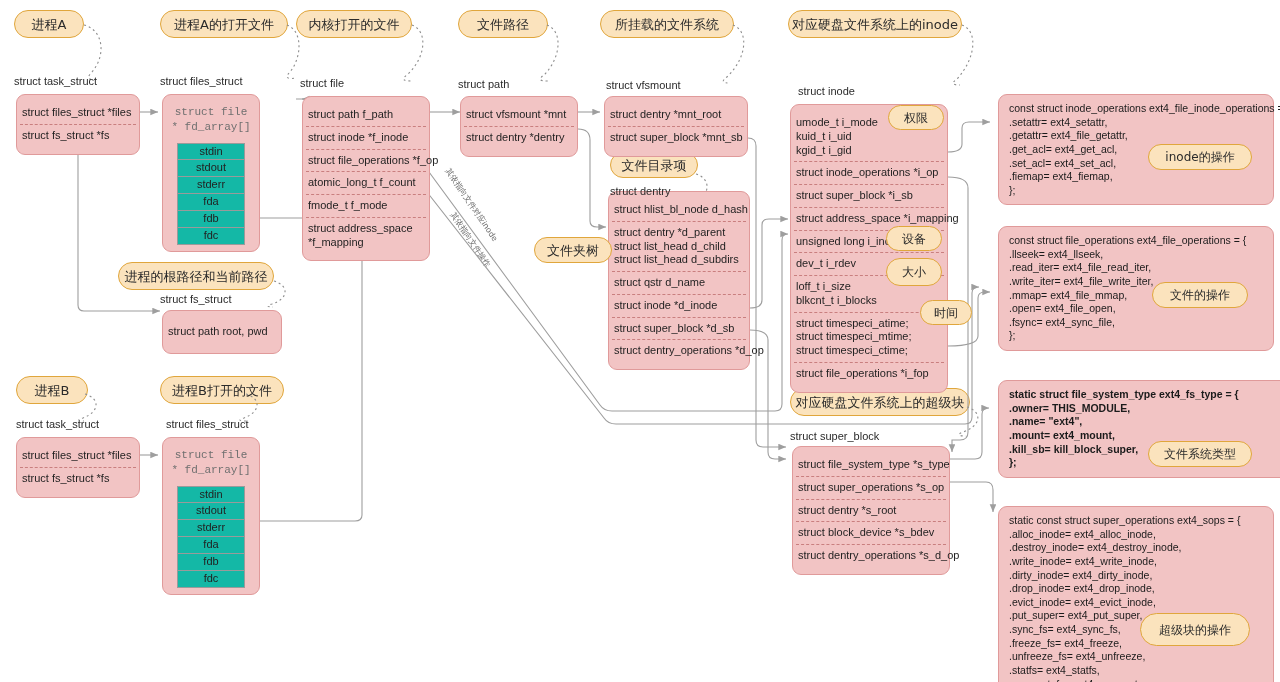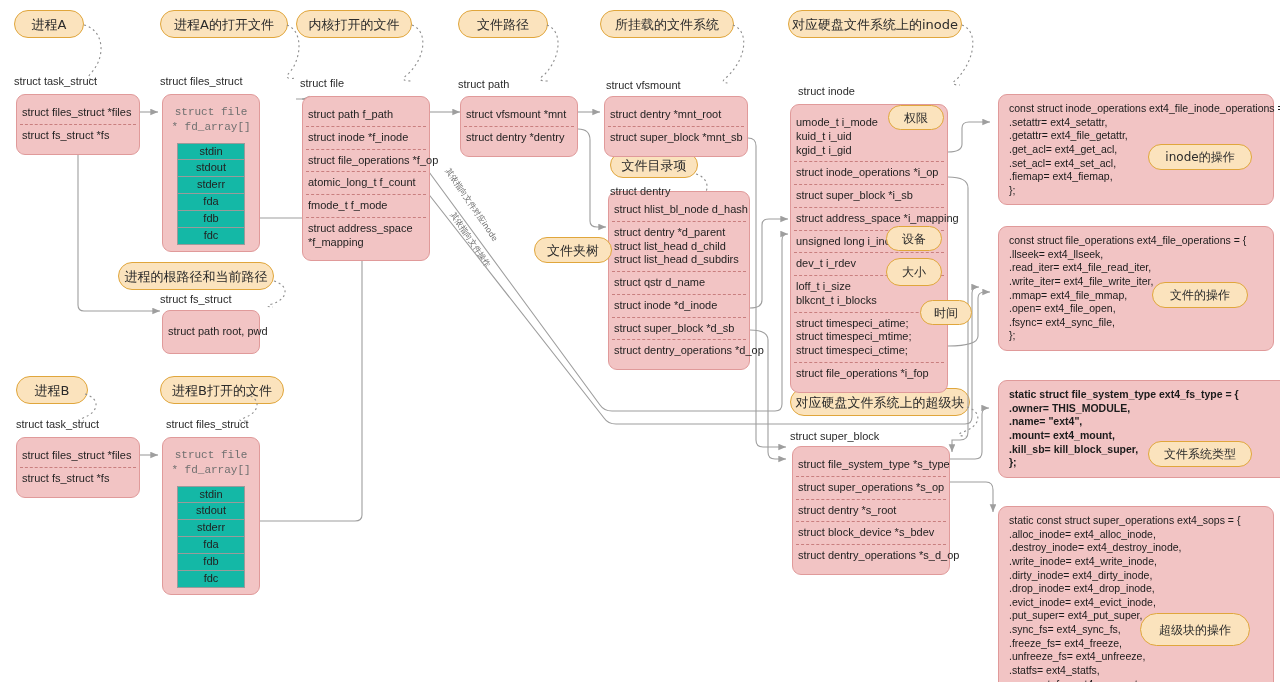--- a/index.html
+++ b/index.html
@@ -267,21 +267,21 @@
 struct timespeci_ctime;</div>
     <div class="row">struct file_operations *i_fop</div>
   </div>
 
   <div class="pill overlay sm" style="left:888px;top:105px;width:56px;height:25px;">权限</div>
   <div class="pill overlay sm" style="left:886px;top:226px;width:56px;height:25px;">设备</div>
   <div class="pill overlay sm" style="left:886px;top:258px;width:56px;height:28px;">大小</div>
   <div class="pill overlay sm" style="left:920px;top:300px;width:52px;height:25px;">时间</div>
 
   <div class="pill" style="left:118px;top:262px;width:156px;height:28px;">进程的根路径和当前路径</div>
-  <div class="box" style="left:162px;top:310px;width:98px;height:44px;display:flex;align-items:center;border-radius:8px;">
+  <div class="box" style="left:162px;top:310px;width:120px;height:44px;display:flex;align-items:center;">
     <div class="row" style="border:none;">struct path root, pwd</div>
   </div>
 
   <div class="pill" style="left:16px;top:376px;width:72px;height:28px;">进程B</div>
   <div class="pill" style="left:160px;top:376px;width:124px;height:28px;">进程B打开的文件</div>
 
   <div class="box" style="left:16px;top:437px;width:124px;">
     <div class="row">struct files_struct *files</div>
     <div class="row">struct fs_struct *fs</div>
   </div>

